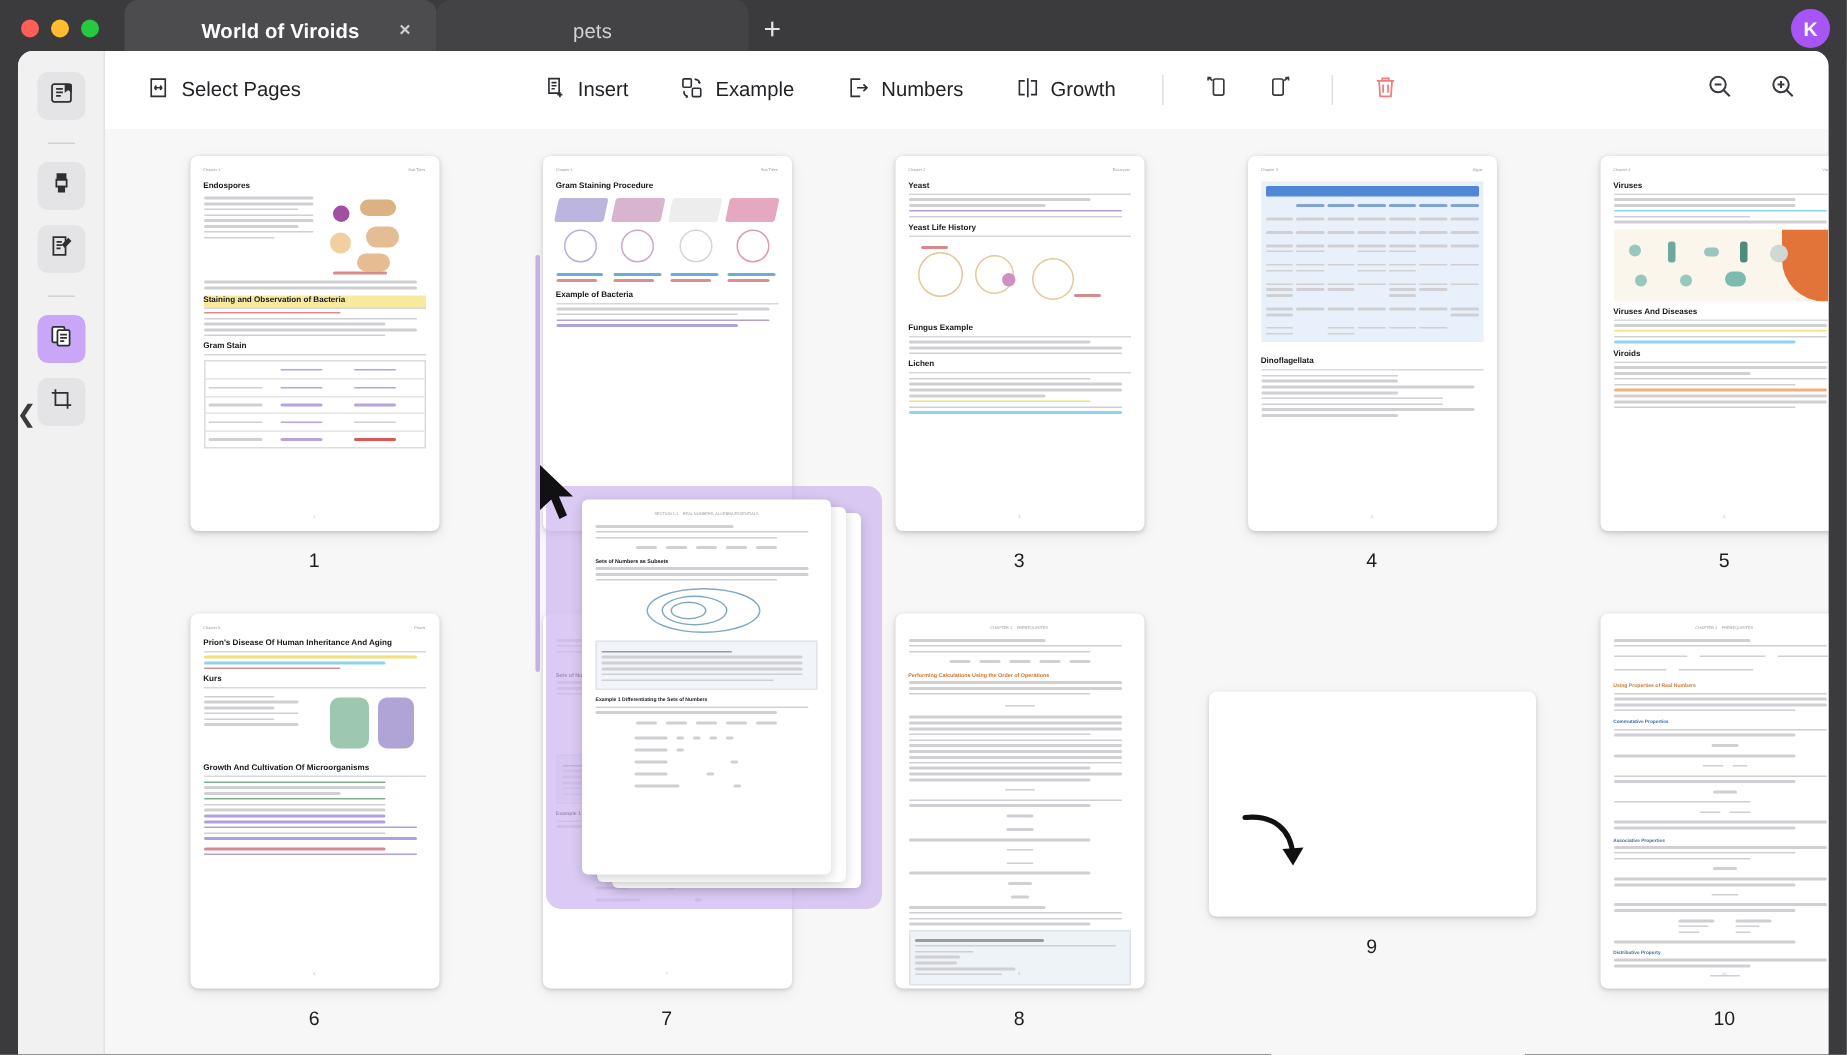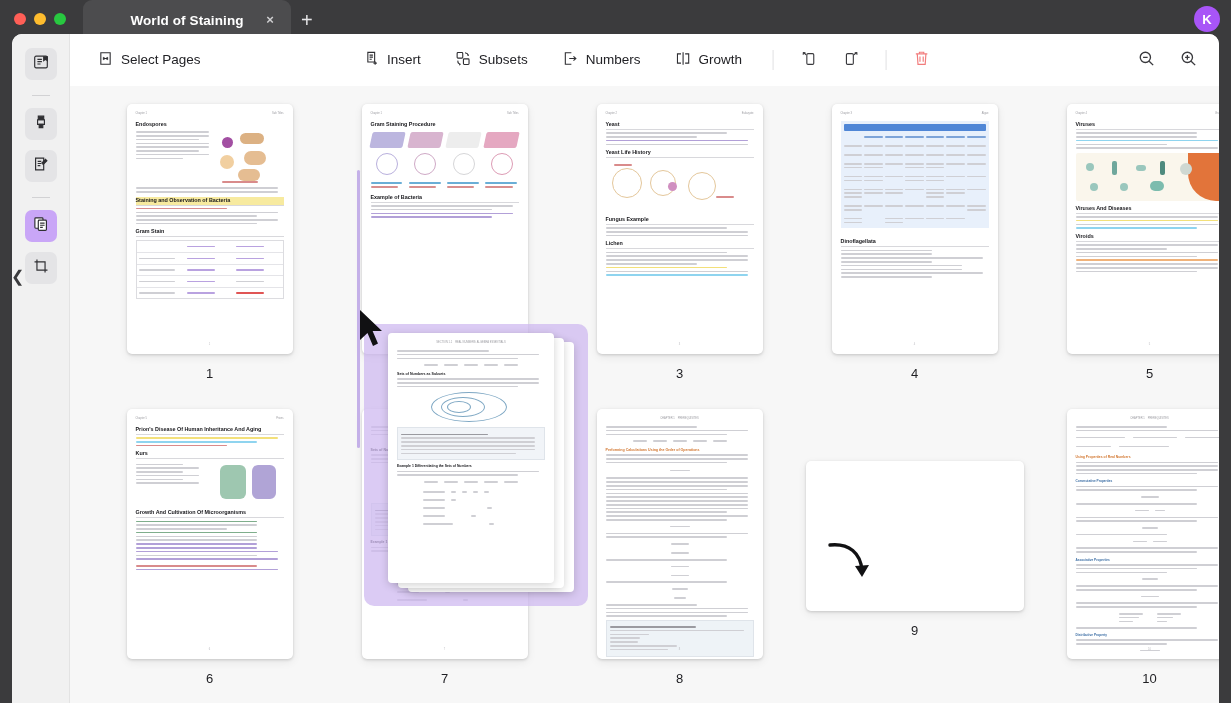--- a/index.html
+++ b/index.html
@@ -227,24 +227,27 @@
 
     <div id="traffic">
       <span class="dot red"></span>
       <span class="dot yellow"></span>
       <span class="dot green"></span>
     </div>
 
     <div id="tabs">
 
       <div class="tab active">
-        <span class="tab-title">World of Staining</span>
+        <span class="tab-title">World of Viroids</span>
         <span class="tab-close">×</span>
       </div>
 
+      <div class="tab inactive">
+        <span class="tab-title">pets</span>
+      </div>
 
 
       <div id="newtab">+</div>
     </div>
 
     <div id="avatar">K</div>
   </div>
 
   <div id="window">
 
@@ -335,21 +338,21 @@
 
           <div class="tb-item">
             <span>
               <svg width="17" height="17" viewBox="0 0 20 20" fill="none" stroke="#2f2f33" stroke-width="1.3">
                 <rect x="3" y="3" width="6.6" height="6.6" rx="1"></rect>
                 <rect x="10.4" y="10.4" width="6.6" height="6.6" rx="1"></rect>
                 <path d="M12.2 3.2c2.4.3 3.6 1.4 4.1 3.2M4 12.6c-.5 2 .6 3.6 2.8 4.2"></path>
                 <path d="M16.6 6.6l-1.5-1M6.8 16.8l-1.4 1"></path>
               </svg>
             </span>
-            <span class="lbl">Subsets</span>
+            <span class="lbl">Example</span>
           </div>
 
           <div class="tb-item">
             <span>
               <svg width="17" height="17" viewBox="0 0 20 20" fill="none" stroke="#2f2f33" stroke-width="1.3">
                 <path d="M11.5 3.2H4.4v13.6h7.1"></path>
                 <path d="M9 10h7.6M14 7.4l2.8 2.6-2.8 2.6"></path>
               </svg>
             </span>
             <span class="lbl">Numbers</span>

